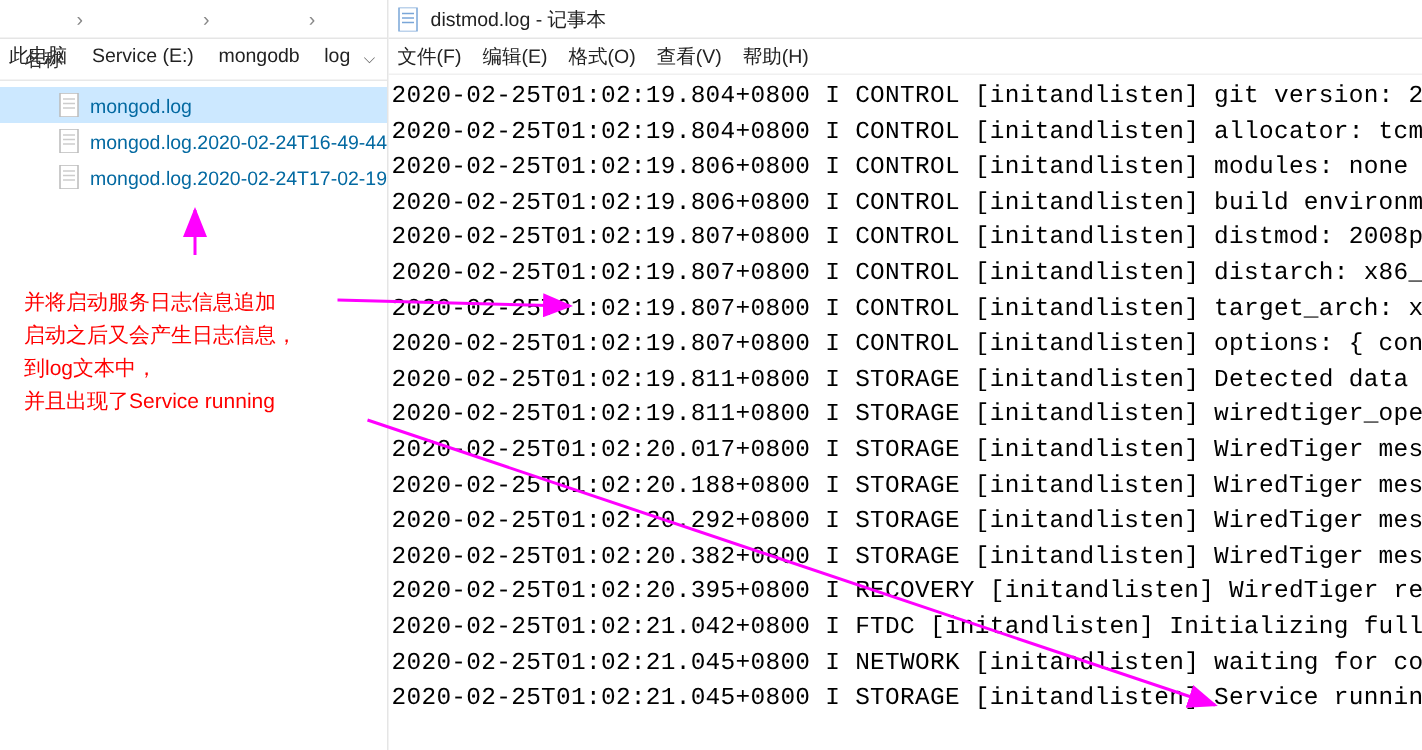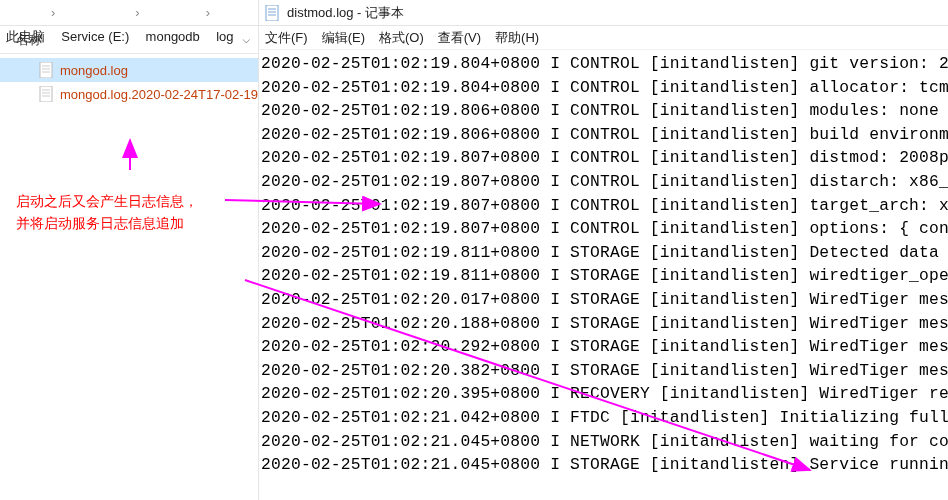--- a/index.html
+++ b/index.html
@@ -5,21 +5,21 @@
   * { box-sizing: border-box; margin: 0; padding: 0; }
   body { font-family: "Microsoft YaHei", "Segoe UI", sans-serif; font-size: 13px; background: #fff; width: 948px; height: 500px; overflow: hidden; position: relative; }
   .container { display: flex; width: 100%; height: 100%; }
   .left-pane { width: 296px; height: 100%; border-right: 1px solid #e5e5e5; background: #fff; position: relative; }
   .breadcrumb { display: flex; align-items: center; height: 26px; padding: 0 6px; border-bottom: 1px solid #e5e5e5; font-size: 13px; color: #222; gap: 2px; }
   .breadcrumb span.sep { color: #888; padding: 0 4px; }
   .breadcrumb .bc-item { white-space: nowrap; margin-top: 48px; }
   .col-header { display: flex; align-items: center; height: 28px; padding-left: 16px; border-bottom: 1px solid #e8e8e8; color: #333; font-size: 13px; position: relative; }
   .col-header .chev { position: absolute; right: 8px; color: #666; font-size: 10px; }
   .file-list { padding-top: 4px; }
-  .file-row { display: flex; align-items: center; height: 24px; padding-left: 38px; font-size: 13px; color: #c2410c; white-space: nowrap; overflow: hidden; }
+  .file-row { display: flex; align-items: center; height: 24px; padding-left: 38px; font-size: 13px; color: #0369a1; white-space: nowrap; overflow: hidden; }
   .file-row.selected { background: #cce8ff; }
   .file-icon { width: 16px; height: 16px; margin-right: 6px; display: inline-flex; align-items: center; justify-content: center; }
   .file-icon svg { width: 14px; height: 16px; }
   .annotation { position: absolute; left: 16px; top: 190px; color: #ff0000; font-size: 14px; line-height: 22px; }
   .right-pane { flex: 1; height: 100%; background: #fff; display: flex; flex-direction: column; }
   .notepad-title { display: flex; align-items: center; height: 26px; padding-left: 6px; border-bottom: 1px solid #e5e5e5; font-size: 13px; color: #222; gap: 6px; position: relative; }
   .notepad-title .doc-icon { width: 16px; height: 16px; display: inline-flex; }
   .menu-bar { display: flex; align-items: center; height: 24px; padding-left: 6px; gap: 14px; font-size: 13px; color: #222; border-bottom: 1px solid #f0f0f0; }
   .log-content { flex: 1; padding: 2px 0 0 2px; font-family: "Consolas","Courier New",monospace; font-size: 16.3px; line-height: 23.6px; color: #000; white-space: nowrap; overflow: hidden; letter-spacing: 0.2px; }
   .log-line { white-space: nowrap; }
@@ -57,26 +57,39 @@
       </div>
       <div class="file-row">
         <span class="file-icon">
           <svg viewBox="0 0 14 16">
               <rect x="1" y="0" width="12" height="16" fill="#fff" stroke="#bbb"></rect>
               <line x1="3" y1="4" x2="11" y2="4" stroke="#ccc"></line>
               <line x1="3" y1="7" x2="11" y2="7" stroke="#ccc"></line>
               <line x1="3" y1="10" x2="11" y2="10" stroke="#ccc"></line>
             </svg>
         </span>
+        <span>mongod.log.2020-02-24T16-49-44</span>
+      </div>
+      <div class="file-row">
+        <span class="file-icon">
+          <svg viewBox="0 0 14 16">
+              <rect x="1" y="0" width="12" height="16" fill="#fff" stroke="#bbb"></rect>
+              <line x1="3" y1="4" x2="11" y2="4" stroke="#ccc"></line>
+              <line x1="3" y1="7" x2="11" y2="7" stroke="#ccc"></line>
+              <line x1="3" y1="10" x2="11" y2="10" stroke="#ccc"></line>
+            </svg>
+        </span>
         <span>mongod.log.2020-02-24T17-02-19</span>
       </div>
     </div>
     <div class="annotation">
+      <div>并将启动服务日志信息追加</div>
       <div>启动之后又会产生日志信息，</div>
-      <div>并将启动服务日志信息追加</div>
+      <div>到log文本中，</div>
+      <div>并且出现了Service running</div>
     </div>
   </div>
 
   <div class="right-pane">
     <div class="notepad-title">
       <span class="doc-icon">
         <svg viewBox="0 0 14 16">
             <rect x="1" y="0" width="12" height="16" fill="#fff" stroke="#7aa6d8"></rect>
             <line x1="3" y1="4" x2="11" y2="4" stroke="#7aa6d8"></line>
             <line x1="3" y1="7" x2="11" y2="7" stroke="#7aa6d8"></line>

